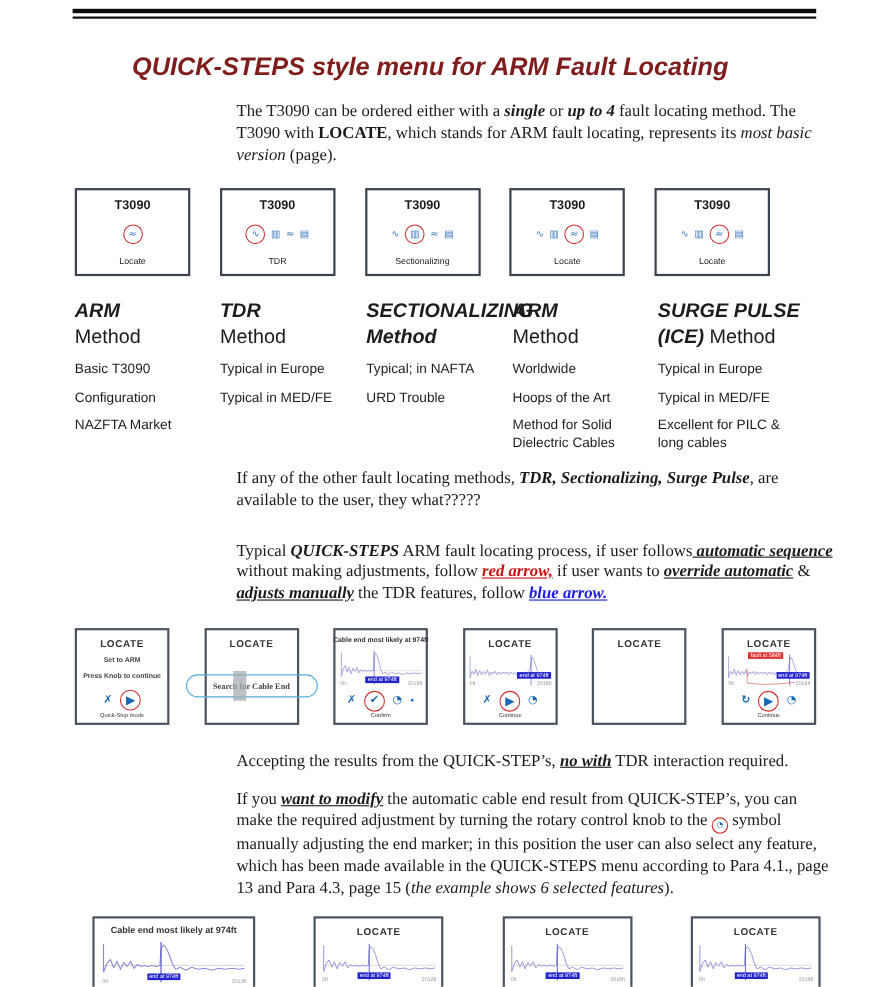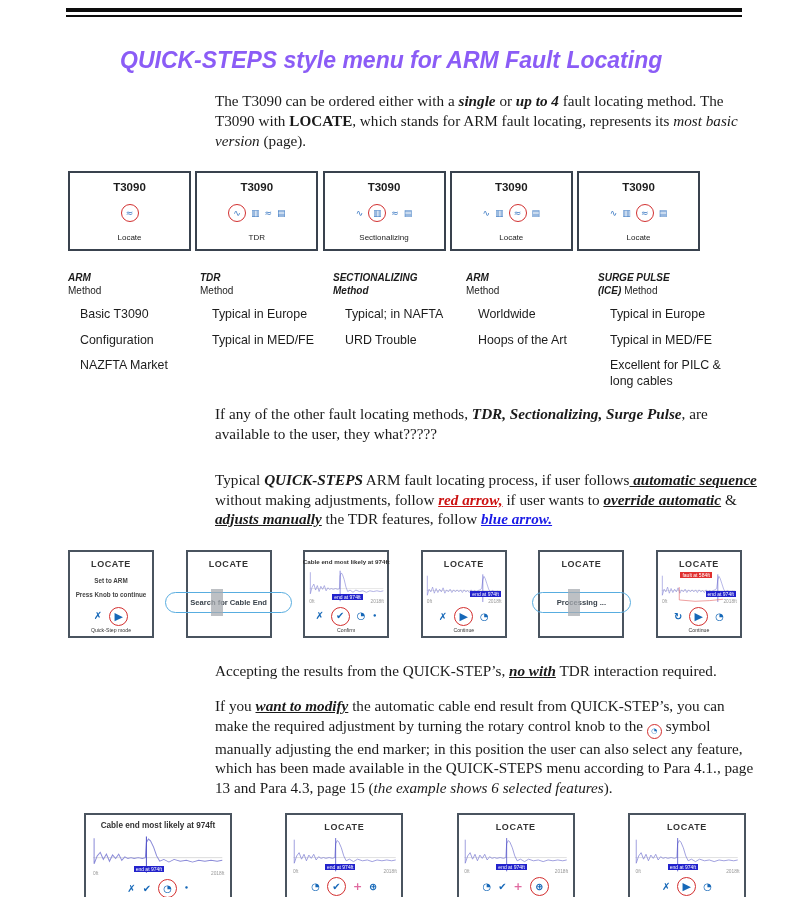--- a/index.html
+++ b/index.html
@@ -6,58 +6,58 @@
   body{width:809px;height:897px;position:relative;font-family:"Liberation Serif",serif;color:#1a1a1a;overflow:hidden;}
   .bi{font-weight:bold;font-style:italic;}
   .b{font-weight:bold;}
   .i{font-style:italic;}
   .u{text-decoration:underline;}
   .red{color:#cc1111;}
   .blue{color:#1a1ae6;}
 
   .rule-top{margin:8px 0 0 66px;width:676px;height:3px;border-top:4px solid #0d0d0d;border-bottom:2px solid #0d0d0d;}
 
-  .doc-title{margin:30px 0 0 120px;font-family:"Liberation Sans",sans-serif;font-weight:bold;font-style:italic;font-size:23px;color:#8b5cf6;}
+  .doc-title{margin:30px 0 0 120px;font-family:"Liberation Sans",sans-serif;font-weight:bold;font-style:italic;font-size:23px;color:#7f1d1d;}
 
   .para{margin-left:215px;width:543px;font-size:15.2px;line-height:1.3;}
   .p-intro{margin-top:17px;}
   .p-methods{margin-top:15px;}
   .p-process{margin-top:26px;}
   .p-accept{margin-top:23px;}
   .p-modify{margin-top:13px;}
 
   
   .row1{margin:21px 0 0 68px;width:632px;display:flex;justify-content:space-between;}
-  .dev{width:123px;height:80px;border:2px solid #39424e;background:#fff;display:flex;flex-direction:column;align-items:center;box-sizing:border-box;}
+  .dev{width:105px;height:80px;border:2px solid #39424e;background:#fff;display:flex;flex-direction:column;align-items:center;box-sizing:border-box;}
   .dev-title{font-family:"Liberation Sans",sans-serif;font-weight:bold;font-size:11.5px;color:#1c1c1c;margin-top:8px;}
   .dev-icons{flex:1;display:flex;align-items:center;justify-content:center;gap:5px;}
   .mini-ic{color:#3a78c2;font-size:9px;line-height:1;font-family:"DejaVu Sans",sans-serif;}
   .ring-sm{width:16px;height:16px;border:1.5px solid #d23030;border-radius:50%;display:flex;align-items:center;justify-content:center;flex:0 0 auto;}
   .dev-label{font-family:"Liberation Sans",sans-serif;font-size:8px;color:#222;margin-bottom:7px;}
 
   
   .methods{margin:20px 0 0 68px;display:grid;grid-template-columns:132px 133px 133px 132px 147px;font-family:"Liberation Sans",sans-serif;color:#1c1c1c;}
   .mcol{padding-right:14px;box-sizing:border-box;}
-  .mhead{font-size:10px;line-height:1.3;}
+  .mhead{font-size:18px;line-height:1.3;}
   .mhead .t{display:block;}
-  .mline{margin-top:10px;font-size:12.4px;line-height:1.25;margin-left:12px;}
+  .mline{margin-top:10px;font-size:12.4px;line-height:1.25;}
 
   
   .row2{margin:21px 0 0 68px;width:674px;display:flex;justify-content:space-between;}
   .row3{margin:12px 0 0 84px;width:662px;display:flex;justify-content:space-between;}
   .scr{border:2px solid #4a545f;background:#fff;display:flex;flex-direction:column;align-items:center;box-sizing:border-box;}
   .row2 .scr{width:86px;height:88px;}
   .row3 .scr{height:88px;width:118px;}
   .row3 .scr.wide{width:148px;}
   .sc-title{font-family:"Liberation Sans",sans-serif;font-weight:600;font-size:9px;letter-spacing:.6px;color:#333;margin-top:7px;white-space:nowrap;}
   .sc-title.small{font-size:6.2px;font-weight:bold;letter-spacing:0;margin-top:6px;}
   .row3 .sc-title.small{font-size:8.2px;}
   .sc-lines{flex:1;display:flex;flex-direction:column;justify-content:center;gap:7px;font-family:"Liberation Sans",sans-serif;font-size:6.3px;font-weight:bold;color:#444;text-align:center;}
   .oval-wrap{flex:1;display:flex;align-items:center;}
-  .oval{position:relative;border:1.5px solid #58ade0;border-radius:11px;padding:5px 24px;font-family:Liberation Sans, sans-serif;font-size:7.6px;font-weight:bold;color:#3a434c;white-space:nowrap;}
+  .oval{position:relative;border:1.5px solid #58ade0;border-radius:11px;padding:5px 24px;font-family:Liberation Serif, serif;font-size:7.6px;font-weight:bold;color:#3a434c;white-space:nowrap;}
   .shade{position:absolute;left:36%;top:-4px;bottom:-4px;width:12px;background:#a7abb0;opacity:.75;}
   .graph{position:relative;width:94%;height:40px;margin-top:2px;}
   .row3 .graph{height:46px;}
   .tsvg{width:100%;height:100%;display:block;}
   .trace{fill:none;stroke:#8b8bd8;stroke-width:1;}
   .grid{stroke:#c9c9c9;stroke-width:.7;}
   .cursor{stroke:#5050c8;stroke-width:1;}
   .redline{fill:none;stroke:#e05555;stroke-width:.9;}
   .tag{position:absolute;background:#2222cc;color:#fff;font-family:"Liberation Sans",sans-serif;font-size:5px;padding:0 2px;white-space:nowrap;}
   .tag.mid{left:32%;bottom:14%;}
@@ -186,20 +186,21 @@
     <div class="mline">Typical; in NAFTA</div>
     <div class="mline">URD Trouble</div>
   </div>
   <div class="mcol">
     <div class="mhead">
         <span class="t bi">ARM</span>
         <span class="t">Method</span>
       </div>
     <div class="mline">Worldwide</div>
     <div class="mline">Hoops of the Art</div>
+    <div class="mline">Method for Solid Dielectric Cables</div>
   </div>
   <div class="mcol">
     <div class="mhead">
         <span class="t bi">SURGE PULSE</span>
         <span class="t"><span class="bi">(ICE)</span> <span>Method</span></span>
       </div>
     <div class="mline">Typical in Europe</div>
     <div class="mline">Typical in MED/FE</div>
     <div class="mline">Excellent for PILC &amp; long cables</div>
   </div>
@@ -269,23 +270,20 @@
       <span class="ring">
           <span class="sic play">▶</span>
         </span>
       <span class="sic">◔</span>
     </div>
     <div class="sc-caption">Continue</div>
   </div>
 
   <div class="scr">
     <div class="sc-title">LOCATE</div>
-    <div class="oval-wrap">
-      <span class="oval"><span class="shade"></span><span>Processing ...</span></span>
-    </div>
   </div>
 
   <div class="scr">
     <div class="sc-title">LOCATE</div>
     <div class="graph">
       <svg class="tsvg" viewBox="0 0 132 52" preserveAspectRatio="none">
           <use href="#tdr-right"></use>
           <polyline class="redline" points="33,24 33,43 60,45 85,44 108,42"></polyline>
         </svg>
       <span class="ftag">fault at 584ft</span>

